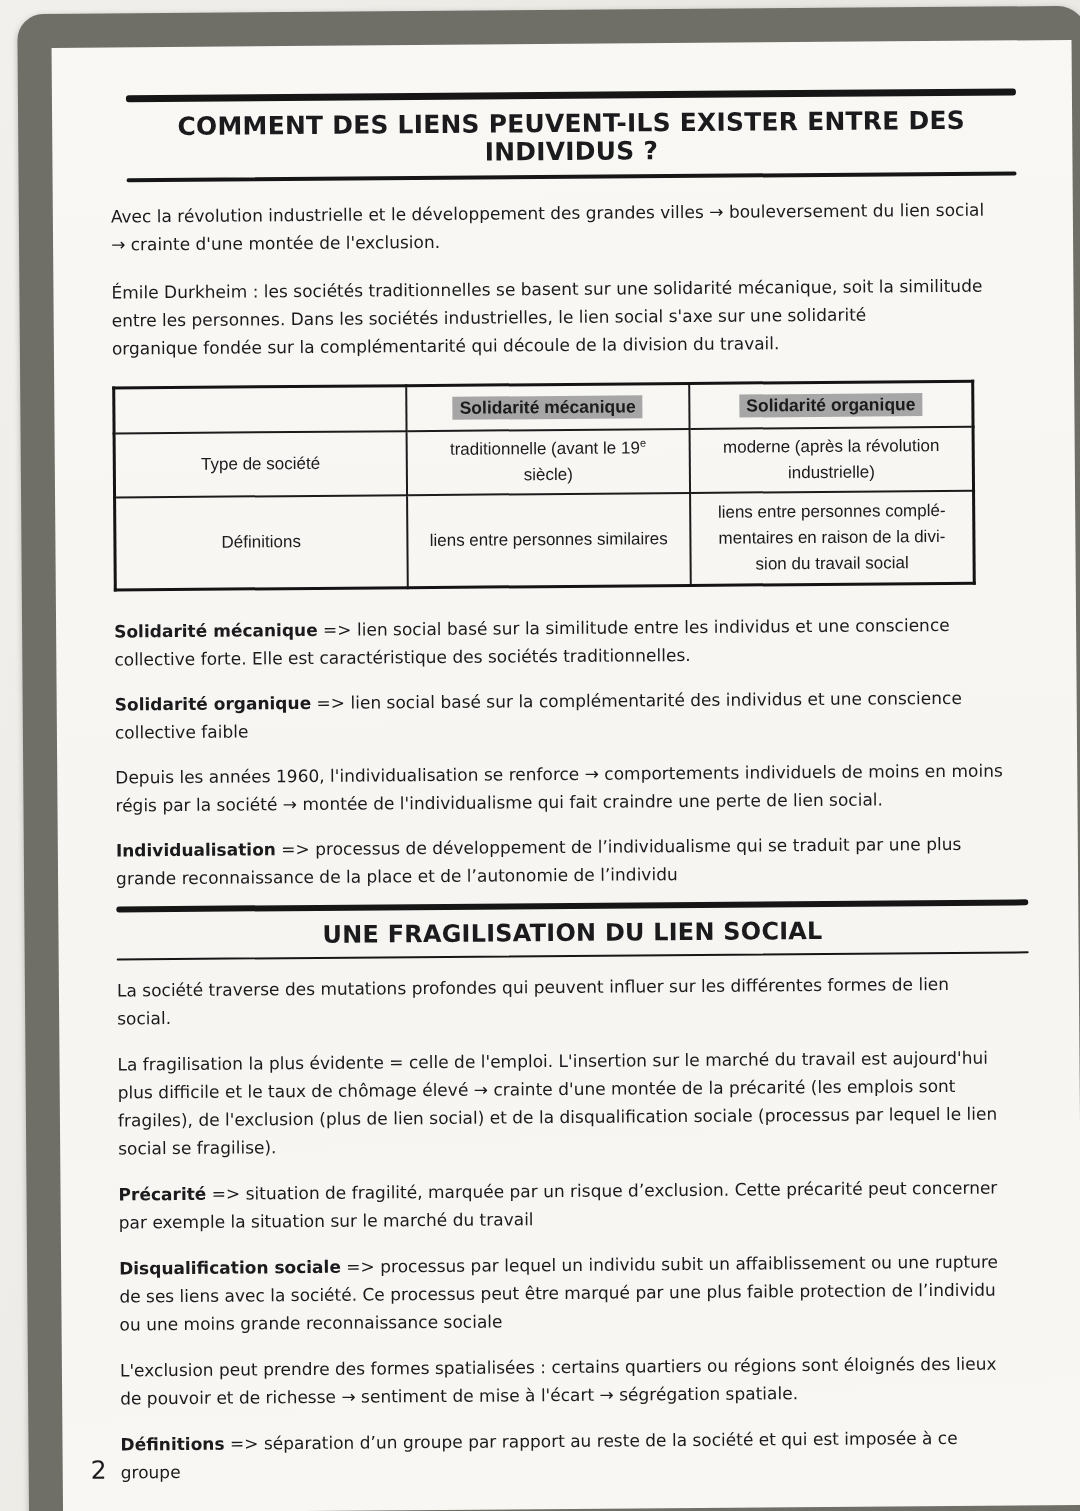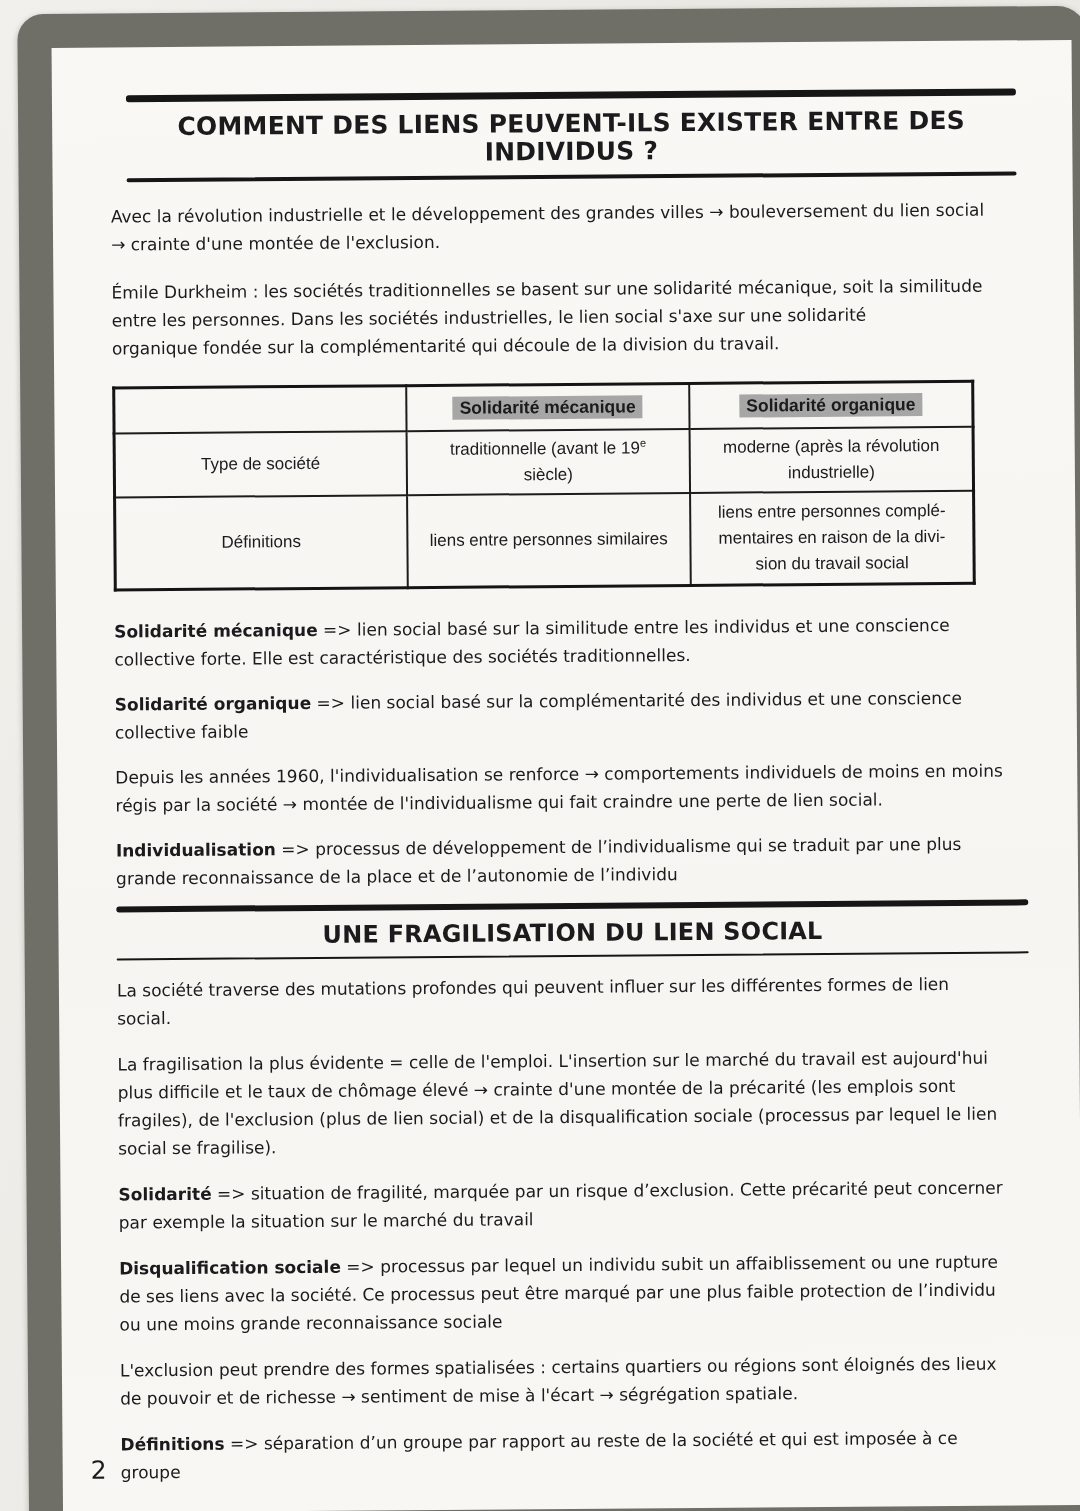--- a/index.html
+++ b/index.html
@@ -170,21 +170,21 @@
         </div>
 
         <p class="para" style="margin-bottom:18px">La société traverse des mutations profondes qui peuvent influer sur les différentes formes de lien
 social.</p>
 
         <p class="para" style="margin-bottom:18px">La fragilisation la plus évidente = celle de l'emploi. L'insertion sur le marché du travail est aujourd'hui
 plus difficile et le taux de chômage élevé → crainte d'une montée de la précarité (les emplois sont
 fragiles), de l'exclusion (plus de lien social) et de la disqualification sociale (processus par lequel le lien
 social se fragilise).</p>
 
-        <p class="def-para" style="margin-bottom:18px"><strong>Solidarité</strong><span> =&gt; situation de fragilité, marquée par un risque d’exclusion. Cette précarité peut concerner
+        <p class="def-para" style="margin-bottom:18px"><strong>Précarité</strong><span> =&gt; situation de fragilité, marquée par un risque d’exclusion. Cette précarité peut concerner
 par exemple la situation sur le marché du travail</span></p>
 
         <p class="def-para" style="margin-bottom:18px"><strong>Disqualification sociale</strong><span> =&gt; processus par lequel un individu subit un affaiblissement ou une rupture
 de ses liens avec la société. Ce processus peut être marqué par une plus faible protection de l’individu
 ou une moins grande reconnaissance sociale</span></p>
 
         <p class="para" style="margin-bottom:18px">L'exclusion peut prendre des formes spatialisées : certains quartiers ou régions sont éloignés des lieux
 de pouvoir et de richesse → sentiment de mise à l'écart → ségrégation spatiale.</p>
 
         <p class="def-para"><strong>Définitions</strong><span> =&gt; séparation d’un groupe par rapport au reste de la société et qui est imposée à ce

